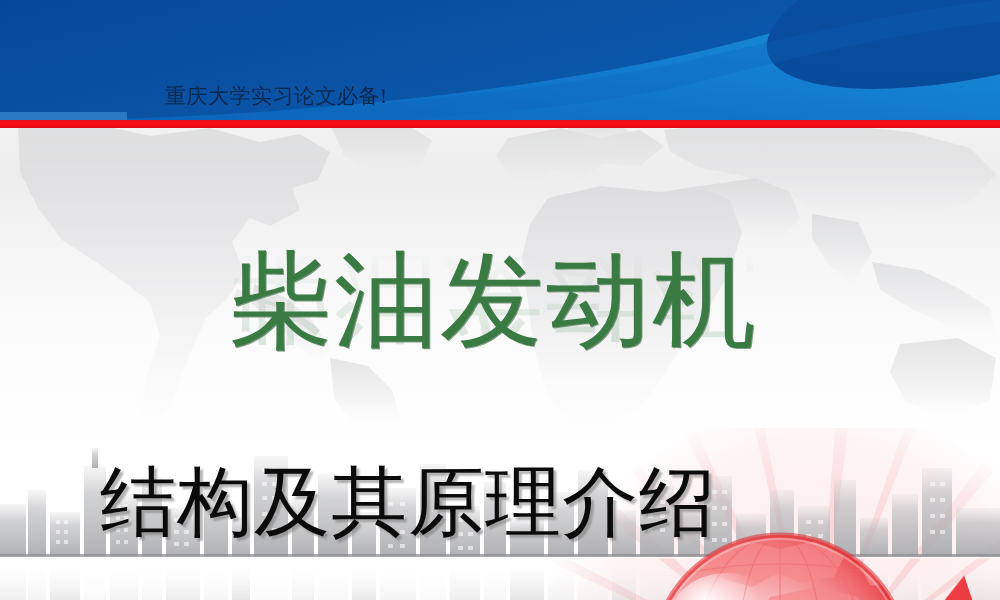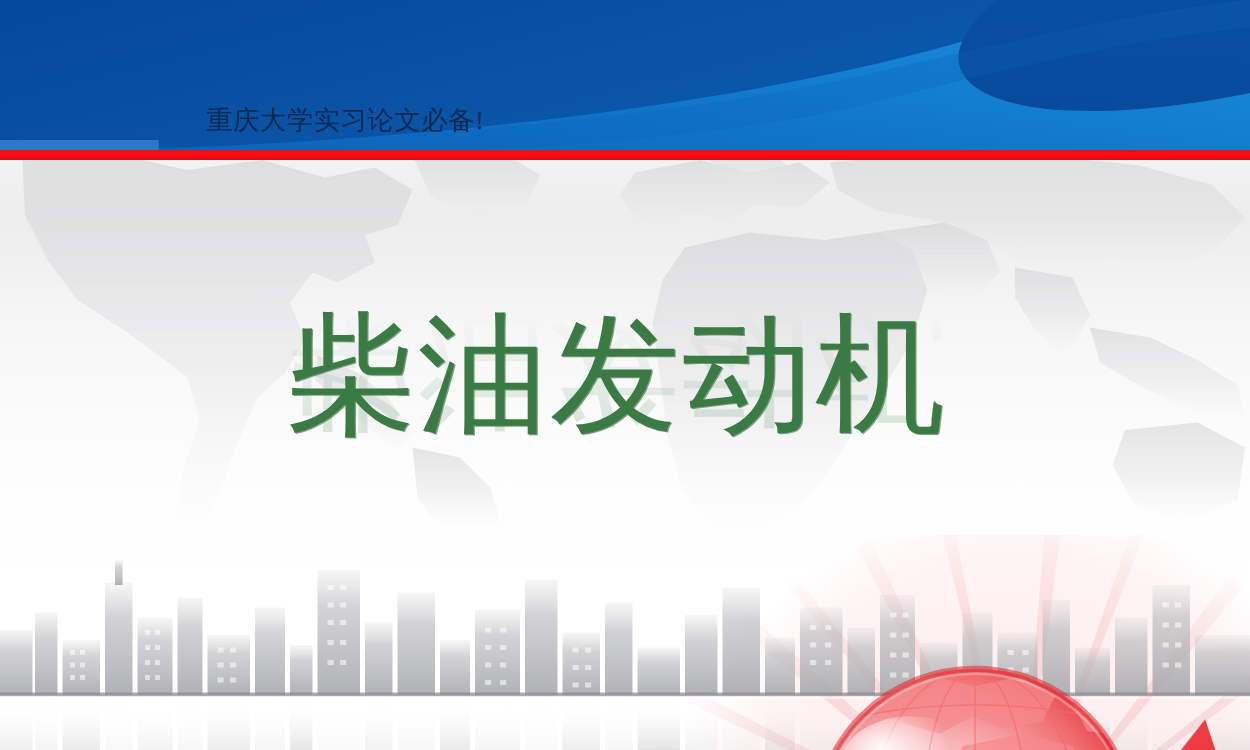--- a/index.html
+++ b/index.html
@@ -557,14 +557,15 @@
     <div class="header-title">重庆大学实习论文必备!</div>
   </div>
 
   <div class="red-rule"></div>
 
   <div class="title-block">
     <div class="title-reflect">柴油发动机</div>
     <div class="title-main">柴油发动机</div>
   </div>
 
+  <div class="subtitle">结构及其原理介绍</div>
 
 </div>
 
 </body></html>

